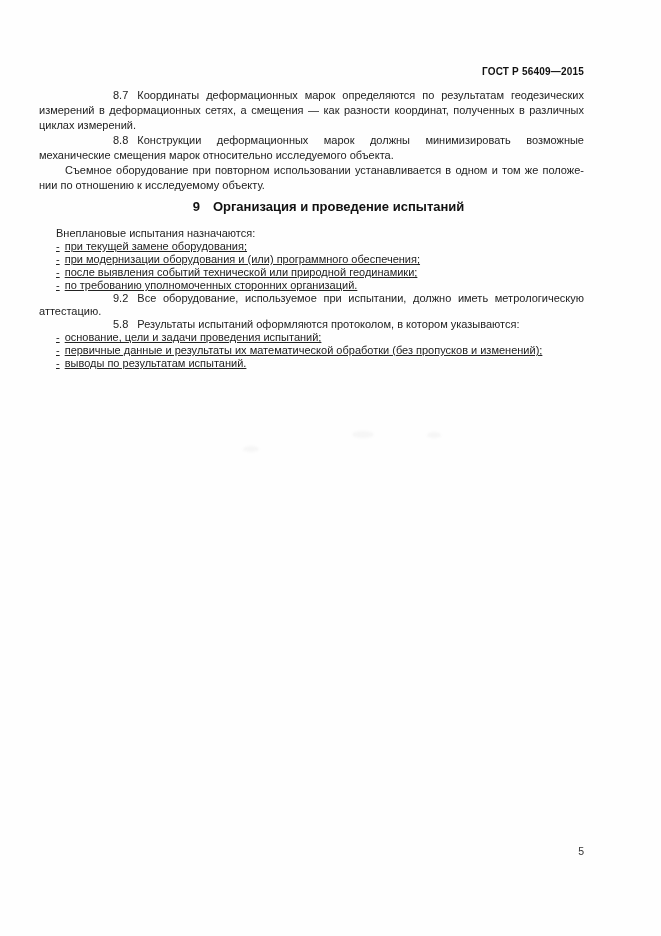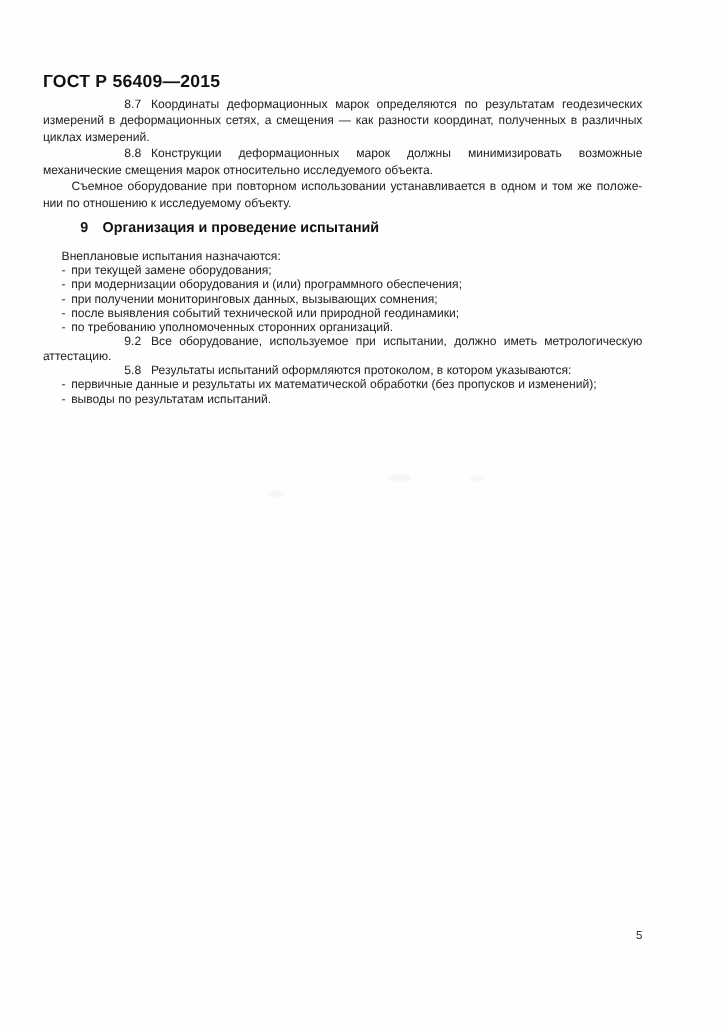--- a/index.html
+++ b/index.html
@@ -7,39 +7,39 @@
   body {
     background: #ffffff;
     font-family: "Liberation Sans", "DejaVu Sans", sans-serif;
     color: #1f1f1f;
     position: relative;
     overflow: hidden;
   }
   .sheet { position: absolute; inset: 0; background: #fefefe; }
   .running-header {
     position: absolute; top: 66px; left: 39px; width: 545px;
-    font-weight: bold; font-size: 16px;
+    text-align: right; font-weight: bold; font-size: 10px;
     letter-spacing: 0.2px; color: #111;
   }
   .textblock {
     position: absolute; top: 88px; left: 39px; width: 545px;
     font-size: 11px; color: #222;
   }
   .para { text-align: justify; text-indent: 26px; }
   .lh15 { line-height: 15px; }
   .lh13 { line-height: 13px; }
   .clause-num { margin-right: 9px; padding-left: 48px; }
   .section-heading {
     font-size: 13px; font-weight: bold; color: #111;
     line-height: 16px; margin-top: 6px; margin-bottom: 12px;
-    padding-left: 34px; text-indent: 0; text-align: left;
+    padding-left: 34px; text-indent: 0; text-align: center;
   }
   .section-num { margin-right: 13px; }
   .intro { text-indent: 17px; text-align: justify; }
-  .li { text-indent: 17px; text-align: justify; }
+  .li { text-indent: 17px; text-align: justify; text-decoration: underline; }
   .marker { margin-right: 5px; }
   .page-number {
     position: absolute; top: 845px; left: 39px; width: 545px;
     text-align: right; font-size: 10.5px; color: #333;
   }
   .smudge {
     position: absolute; background: rgba(90,90,90,0.05);
     border-radius: 50%; filter: blur(1px);
   }
   .smudge.s1 { left: 352px; top: 431px; width: 22px; height: 7px; }
@@ -61,28 +61,28 @@
 
     <p class="para lh15">Съемное оборудование при повторном использовании устанавливается в одном и том же положе­нии по отношению к исследуемому объекту.</p>
 
     <h2 class="section-heading"><span class="section-num">9</span><span>Организация и проведение испытаний</span></h2>
 
 
     <p class="intro lh13">Внеплановые испытания назначаются:</p>
 
     <p class="li lh13"><span class="marker">-</span><span>при текущей замене оборудования;</span></p>
     <p class="li lh13"><span class="marker">-</span><span>при модернизации оборудования и (или) программного обеспечения;</span></p>
-    <p class="li lh13"><span class="marker">-</span><span>при получении мониторинговых данных, вызывающих сомнения;</span></p>
     <p class="li lh13"><span class="marker">-</span><span>после выявления событий технической или природной геодинамики;</span></p>
     <p class="li lh13"><span class="marker">-</span><span>по требованию уполномоченных сторонних организаций.</span></p>
 
     <p class="para lh13"><span class="clause-num">9.2</span><span>Все оборудование, используемое при испытании, должно иметь метрологическую аттеста­цию.</span></p>
 
     <p class="para lh13"><span class="clause-num">5.8</span><span>Результаты испытаний оформляются протоколом, в котором указываются:</span></p>
 
+    <p class="li lh13"><span class="marker">-</span><span>основание, цели и задачи проведения испытаний;</span></p>
     <p class="li lh13"><span class="marker">-</span><span>первичные данные и результаты их математической обработки (без пропусков и изменений);</span></p>
     <p class="li lh13"><span class="marker">-</span><span>выводы по результатам испытаний.</span></p>
 
   </main>
 
   <div class="smudge s1"></div>
   <div class="smudge s2"></div>
   <div class="smudge s3"></div>
 
   <div class="page-number">5</div>

